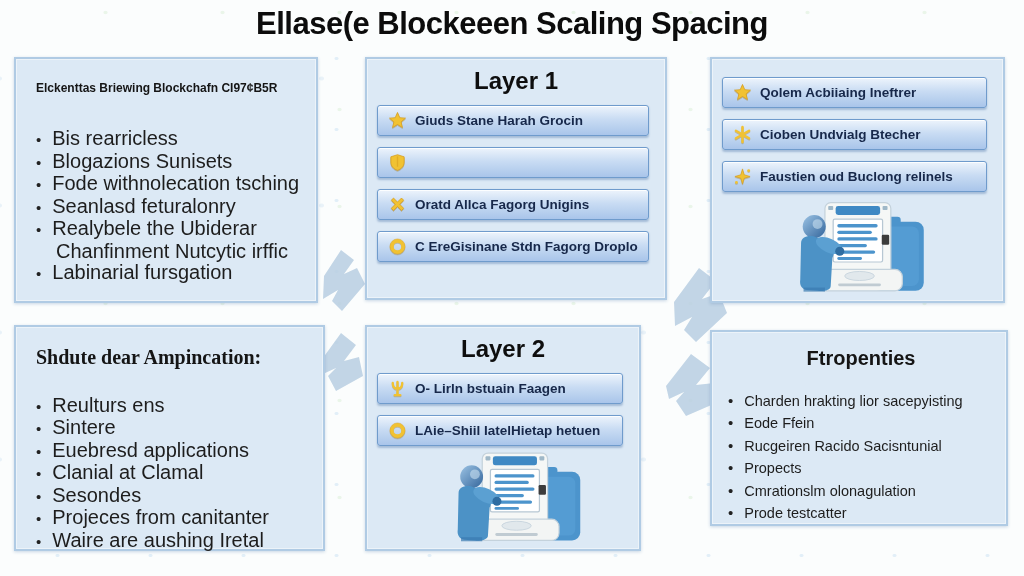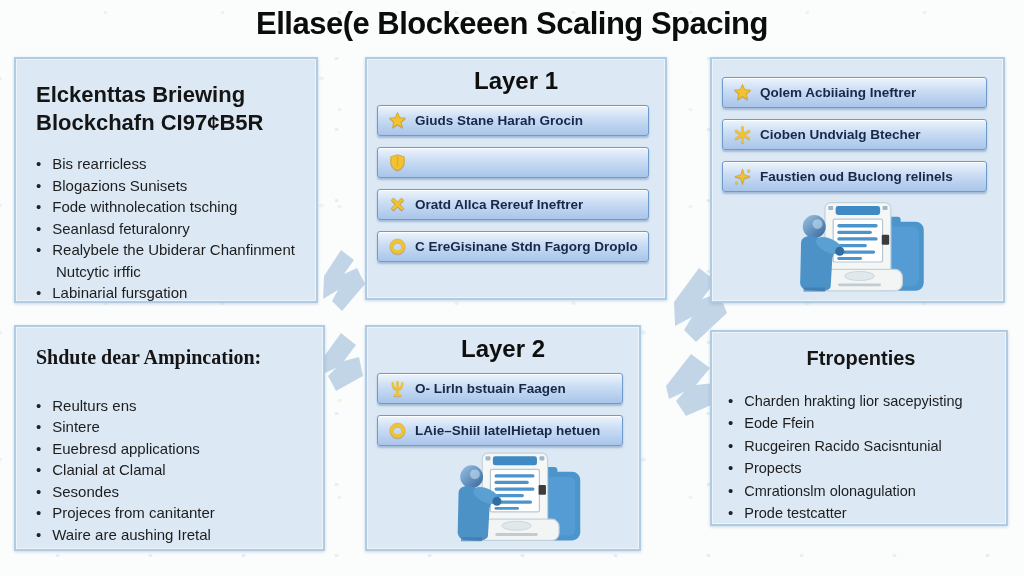--- a/index.html
+++ b/index.html
@@ -23,21 +23,21 @@
     box-shadow:0 1px 3px rgba(90,130,175,.30), inset 0 0 0 1px rgba(255,255,255,.45);
     box-sizing:border-box;
   }
   .panel-heading{
     font-weight:800;color:#151515;line-height:1.28;margin:0;
   }
   .layer-heading{
     text-align:center;font-size:24px;font-weight:800;color:#0e0e0e;margin:8px 12px 10px;
   }
   .serif-heading{font-family:"Liberation Serif", serif;font-size:20px;}
-  .bullets{list-style:none;margin:0;padding:0;color:#1d1d1d;font-size:15px;line-height:21.5px;}
+  .bullets{list-style:none;margin:0;padding:0;color:#1d1d1d;font-size:20px;line-height:21.5px;}
   .bullets li{padding-left:20px;text-indent:-20px;margin-bottom:0;}
   .bullets li::before{content:"\2022";margin-right:11px;font-size:15px;color:#222;}
   .pill-button{
     display:flex;align-items:center;gap:8px;height:31px;border-radius:3px;
     border:1.6px solid #6f9bcc;
     background:linear-gradient(180deg,#edf4fc 0%,#c9dcf3 45%,#a9c5ea 100%);
     box-shadow:inset 0 1px 0 rgba(255,255,255,.85), 0 1.5px 2px rgba(80,120,170,.40);
     padding:0 10px;margin:0 16px 11px 10px;cursor:pointer;box-sizing:border-box;
   }
   .pill-button .btn-label{
@@ -57,21 +57,21 @@
 <svg class="deco" style="left:310px;top:238px;width:64px;height:160px" viewBox="0 0 64 160">
   <path fill="#b9cfe2" d="M14 38 31 12l13 10-10 14 13-6 8 16-23 27-10-10 6-11-15 9z"></path>
   <path fill="#b9cfe2" d="M10 124 31 95l15 12-12 16 15-4 4 19-27 15-8-15 8-8-13 6z"></path>
 </svg>
 <svg class="deco" style="left:646px;top:260px;width:104px;height:156px" viewBox="0 0 104 156">
   <path fill="#b9cfe2" d="M28 42 53 8l17 13-14 18 17-6 8 20-31 29-12-12 8-13-17 9z"></path>
   <path fill="#b9cfe2" d="M20 126 45 94l19 14-14 17 18-2 2 20-30 13-10-15 8-9-15 7z"></path>
 </svg>
 
 <section class="panel" style="left:14px;top:57px;width:304px;height:246px;padding:22px 16px 0 20px;">
-  <h2 class="panel-heading" style="font-size:22px;margin-bottom:16px;">Elckenttas Briewing Blockchafn CI97¢B5R</h2>
+  <h2 class="panel-heading" style="font-size:12px;margin-bottom:32px;">Elckenttas Briewing Blockchafn CI97¢B5R</h2>
   <ul class="bullets">
     <li>Bis rearricless</li>
     <li>Blogazions Sunisets</li>
     <li>Fode withnolecation tsching</li>
     <li>Seanlasd feturalonry</li>
     <li>Realybele the Ubiderar Chanfinment Nutcytic irffic</li>
     <li>Labinarial fursgation</li>
   </ul>
 </section>
 
@@ -92,21 +92,21 @@
           <path fill="#d69d1e" d="M9.3 3.5h1.4v11h-1.4z" opacity=".55"></path>
         </svg>
       </span>
   </div>
   <div class="pill-button">
     <span class="btn-icon">
         <svg viewBox="0 0 20 20">
           <path fill="#f1c232" stroke="#d69d1e" stroke-width=".8" d="M3.5 5.5 5.8 3.2 10 7.4 14.2 3.2 16.5 5.5 12.3 9.7 16.5 14 14.2 16.3 10 12.1 5.8 16.3 3.5 14 7.7 9.7z"></path>
         </svg>
       </span>
-    <span class="btn-label">Oratd Allca Rereuf Ineftrer</span>
+    <span class="btn-label">Oratd Allca Fagorg Unigins</span>
   </div>
   <div class="pill-button">
     <span class="btn-icon">
         <svg viewBox="0 0 20 20">
           <circle cx="10" cy="10" r="6" fill="none" stroke="#f1c232" stroke-width="4"></circle>
           <circle cx="10" cy="10" r="8" fill="none" stroke="#d69d1e" stroke-width=".7" opacity=".6"></circle>
         </svg>
       </span>
     <span class="btn-label">C EreGisinane Stdn Fagorg Droplohtors</span>
   </div>

